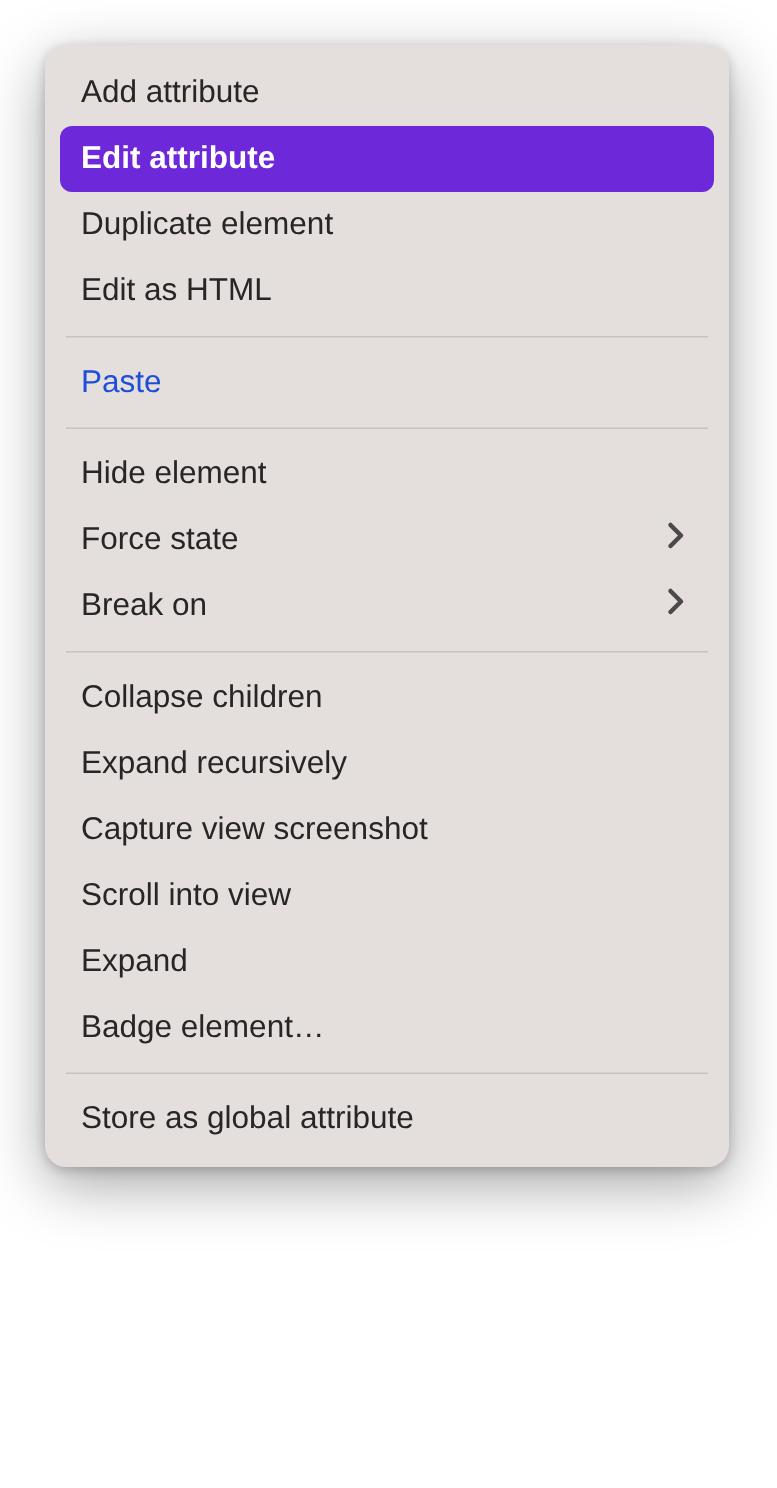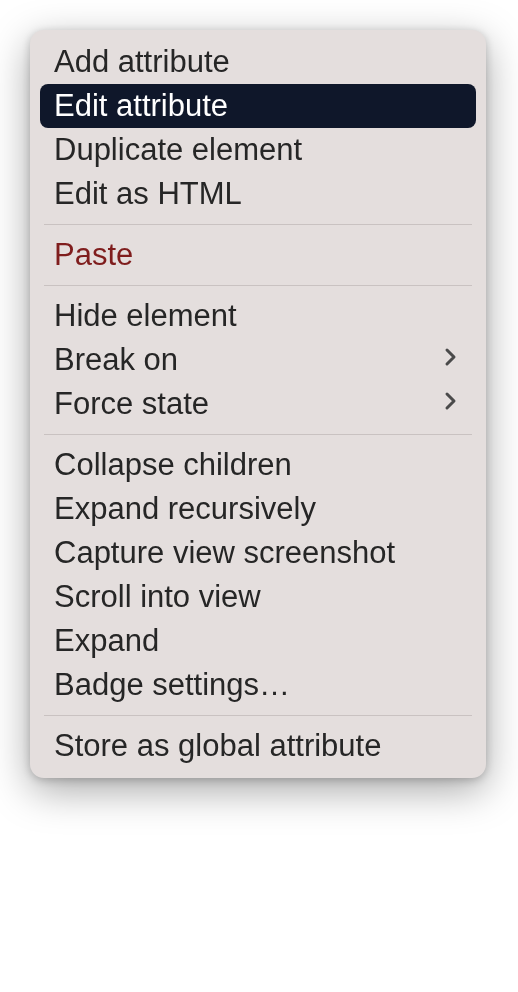--- a/index.html
+++ b/index.html
@@ -20,38 +20,39 @@
     .context-menu {
       background: #e4dedd;
       border-radius: 14px;
       box-shadow: 0 12px 40px rgba(0,0,0,0.35), 0 2px 8px rgba(0,0,0,0.2);
       padding: 10px 0;
       width: 456px;
       overflow: hidden;
     }
     .menu-item {
       padding: 6px 24px;
-      font-size: 31px;
+      font-size: 21px;
       color: #262626;
       display: flex;
       align-items: center;
       justify-content: space-between;
       cursor: default;
       height: 44px;
       line-height: 1.2;
     }
     .menu-item.highlighted {
-      background: #0f172a;
+      background: #6d28d9;
       color: #ffffff;
       border-radius: 8px;
       margin: 0 10px;
       padding: 0 14px;
+      font-weight: bold;
     }
     .menu-item.disabled {
-      color: #7f1d1d;
+      color: #1d4ed8;
     }
     .divider {
       height: 1px;
       background: #c9c2c1;
       margin: 8px 14px;
     }
     .chevron {
       font-size: 22px;
       color: #4a4a4a;
       font-weight: 600;
@@ -81,29 +82,29 @@
   <div class="menu-item disabled">
     <span>Paste</span>
   </div>
 
   <div class="divider"></div>
 
   <div class="menu-item">
     <span>Hide element</span>
   </div>
   <div class="menu-item">
-    <span>Break on</span>
+    <span>Force state</span>
     <span class="chevron">
       <svg width="14" height="20" viewBox="0 0 14 20">
           <path d="M3 3 L10 10 L3 17" stroke="currentColor" stroke-width="3" fill="none" stroke-linecap="round" stroke-linejoin="round"></path>
         </svg>
     </span>
   </div>
   <div class="menu-item">
-    <span>Force state</span>
+    <span>Break on</span>
     <span class="chevron">
       <svg width="14" height="20" viewBox="0 0 14 20">
           <path d="M3 3 L10 10 L3 17" stroke="currentColor" stroke-width="3" fill="none" stroke-linecap="round" stroke-linejoin="round"></path>
         </svg>
     </span>
   </div>
 
   <div class="divider"></div>
 
   <div class="menu-item">
@@ -115,21 +116,21 @@
   <div class="menu-item">
     <span>Capture view screenshot</span>
   </div>
   <div class="menu-item">
     <span>Scroll into view</span>
   </div>
   <div class="menu-item">
     <span>Expand</span>
   </div>
   <div class="menu-item">
-    <span>Badge settings…</span>
+    <span>Badge element…</span>
   </div>
 
   <div class="divider"></div>
 
   <div class="menu-item">
     <span>Store as global attribute</span>
   </div>
 
 </div>
 

